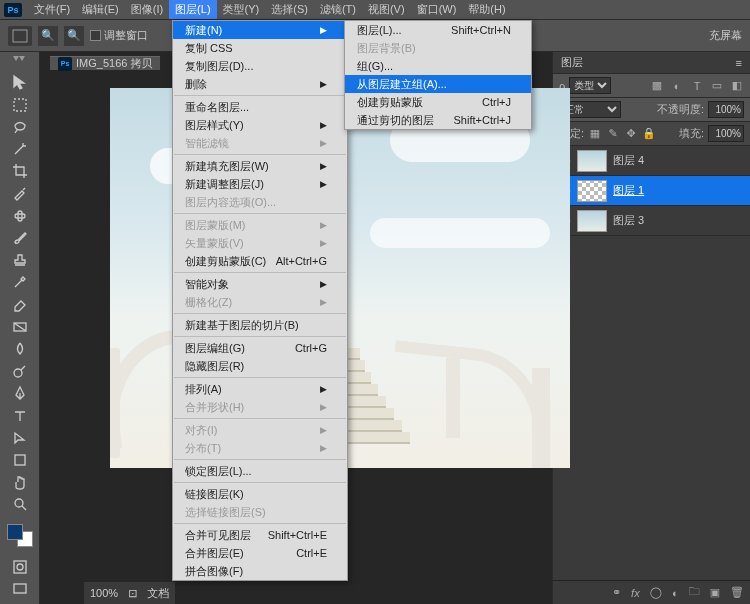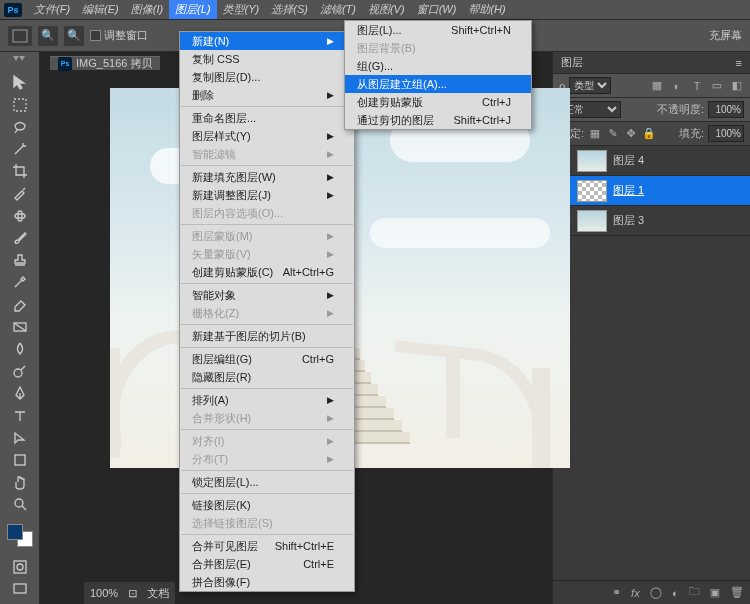--- a/index.html
+++ b/index.html
@@ -55,29 +55,29 @@
 .thumb { width: 30px; height: 22px; background: #fff; border: 1px solid #999; }
 .thumb.sky { background: linear-gradient(#b8d4e0, #e6ece6); }
 .thumb.checker { background: repeating-conic-gradient(#bbb 0 25%, #fff 0 50%) 0/8px 8px; }
 .panel-footer { height: 24px; background: #3a3a3a; border-top: 1px solid #222; display: flex; align-items: center; justify-content: flex-end; padding: 0 6px; gap: 10px; color: #aaa; }
 .dropdown { position: absolute; background: #dcdcdc; color: #222; border: 1px solid #999; box-shadow: 2px 2px 6px rgba(0,0,0,0.4); min-width: 176px; z-index: 100; }
 .dd-item { height: 18px; display: flex; align-items: center; padding: 0 20px 0 12px; justify-content: space-between; white-space: nowrap; }
 .dd-item.hov { background: #1473e6; color: #fff; }
 .dd-item.dis { color: #999; text-align: center; }
 .dd-sep { height: 1px; background: #bbb; margin: 2px 1px; }
 .dd-arrow { font-size: 9px; }
-.dd1 { top: 20px; left: 179px; width: 176px; margin-top: 11px; }
+.dd1 { top: 20px; left: 172px; width: 176px; }
 .dd2 { top: 20px; left: 344px; width: 188px; }
 </style>
 </head>
 <body>
 
 <div class="menubar">
   <div class="ps-logo">Ps</div>
-  <div id="menu-items" style="display: flex; font-style: italic;">
+  <div id="menu-items" style="display: flex;">
       <span class="menu-item">文件(F)</span>
       <span class="menu-item">编辑(E)</span>
       <span class="menu-item">图像(I)</span>
       <span class="menu-item active">图层(L)</span>
       <span class="menu-item">类型(Y)</span>
       <span class="menu-item">选择(S)</span>
       <span class="menu-item">滤镜(T)</span>
       <span class="menu-item">视图(V)</span>
       <span class="menu-item">窗口(W)</span>
       <span class="menu-item">帮助(H)</span>

